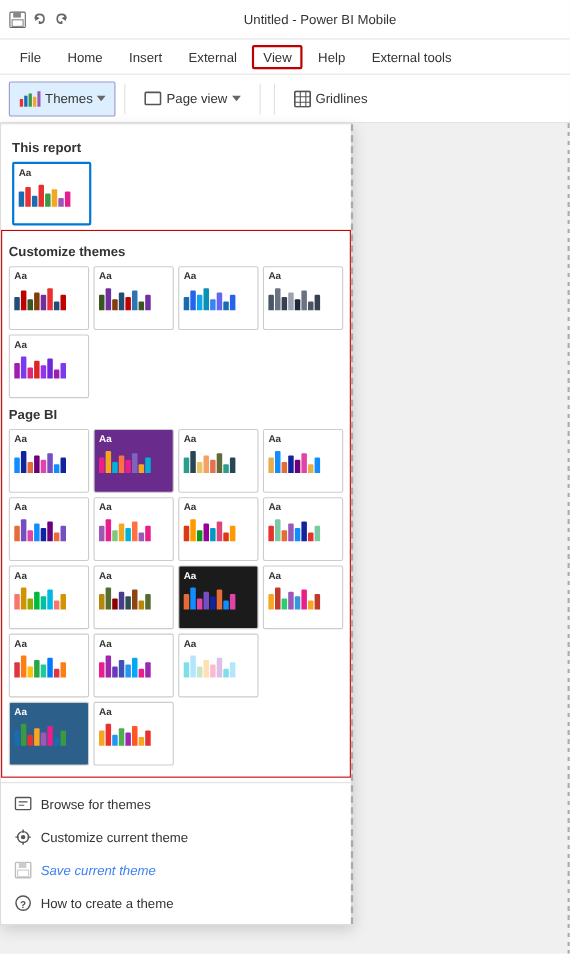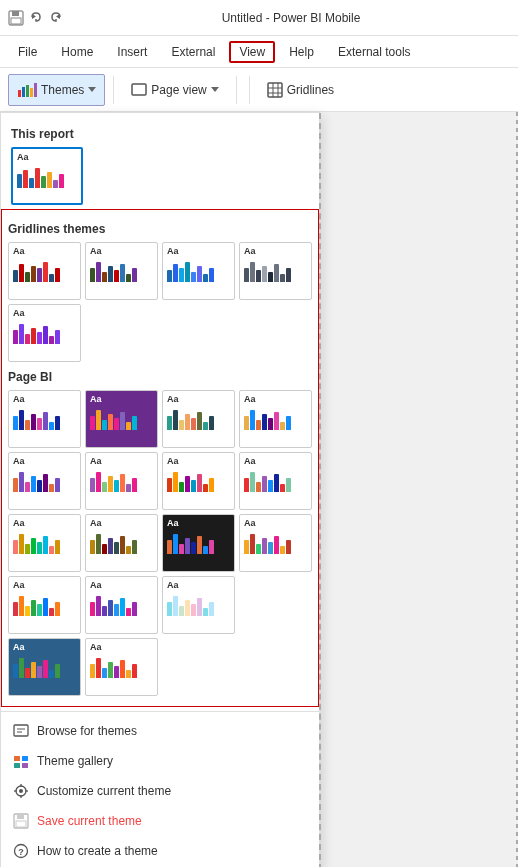--- a/index.html
+++ b/index.html
@@ -281,21 +281,21 @@
           <div class="mini-bar" style="height:16px;background:#f5a623;"></div>
           <div class="mini-bar" style="height:8px;background:#9b59b6;"></div>
           <div class="mini-bar" style="height:14px;background:#e91e8c;"></div>
         </div>
       </div>
     </div>
   </div>
 
   <div class="red-border-section">
 
-    <div class="section-title">Gridlines themes</div>
+    <div class="section-title">Customize themes</div>
     <div class="theme-grid">
 
       <div class="theme-card">
         <span class="aa-label">Aa</span>
         <div class="mini-chart">
           <div class="mini-bar" style="height:12px;background:#1f4e79;"></div>
           <div class="mini-bar" style="height:18px;background:#c00000;"></div>
           <div class="mini-bar" style="height:10px;background:#375623;"></div>
           <div class="mini-bar" style="height:16px;background:#843c0c;"></div>
           <div class="mini-bar" style="height:14px;background:#7030a0;"></div>
@@ -596,48 +596,39 @@
   </div>
 
   <div class="bottom-menu">
     <div class="bottom-menu-item">
       <svg class="menu-icon" viewBox="0 0 16 16">
         <rect x="1" y="2" width="14" height="11" rx="1" fill="none" stroke="#555" stroke-width="1.3"></rect>
         <line x1="4" y1="6" x2="12" y2="6" stroke="#555" stroke-width="1"></line>
         <line x1="4" y1="9" x2="9" y2="9" stroke="#555" stroke-width="1"></line>
       </svg>
       <span>Browse for themes</span>
-    </div>
-    <div class="bottom-menu-item">
-      <svg class="menu-icon" viewBox="0 0 16 16">
-        <rect x="1" y="3" width="6" height="5" rx="0.5" fill="#e66c37"></rect>
-        <rect x="9" y="3" width="6" height="5" rx="0.5" fill="#118dff"></rect>
-        <rect x="1" y="10" width="6" height="5" rx="0.5" fill="#2a9d8f"></rect>
-        <rect x="9" y="10" width="6" height="5" rx="0.5" fill="#9b59b6"></rect>
-      </svg>
-      <span>Theme gallery</span>
     </div>
     <div class="bottom-menu-item">
       <svg class="menu-icon" viewBox="0 0 16 16">
         <circle cx="8" cy="8" r="5" fill="none" stroke="#555" stroke-width="1.3"></circle>
         <circle cx="8" cy="8" r="2" fill="#555"></circle>
         <line x1="8" y1="1" x2="8" y2="4" stroke="#555" stroke-width="1.3"></line>
         <line x1="8" y1="12" x2="8" y2="15" stroke="#555" stroke-width="1.3"></line>
         <line x1="1" y1="8" x2="4" y2="8" stroke="#555" stroke-width="1.3"></line>
         <line x1="12" y1="8" x2="15" y2="8" stroke="#555" stroke-width="1.3"></line>
       </svg>
       <span>Customize current theme</span>
     </div>
     <div class="bottom-menu-item disabled">
       <svg class="menu-icon" viewBox="0 0 16 16">
         <rect x="1" y="1" width="14" height="14" rx="1" fill="none" stroke="#bbb" stroke-width="1.3"></rect>
         <rect x="4" y="1" width="7" height="5" fill="#ccc"></rect>
         <rect x="3" y="8" width="10" height="6" fill="none" stroke="#ccc" stroke-width="1"></rect>
       </svg>
-      <span style="color:#ef4444;">Save current theme</span>
+      <span style="color:#3b82f6;font-style:italic;">Save current theme</span>
     </div>
     <div class="bottom-menu-item">
       <svg class="menu-icon" viewBox="0 0 16 16">
         <circle cx="8" cy="8" r="6.5" fill="none" stroke="#555" stroke-width="1.3"></circle>
         <text x="8" y="12" text-anchor="middle" font-size="9" fill="#555" font-weight="bold">?</text>
       </svg>
       <span>How to create a theme</span>
     </div>
   </div>
 

